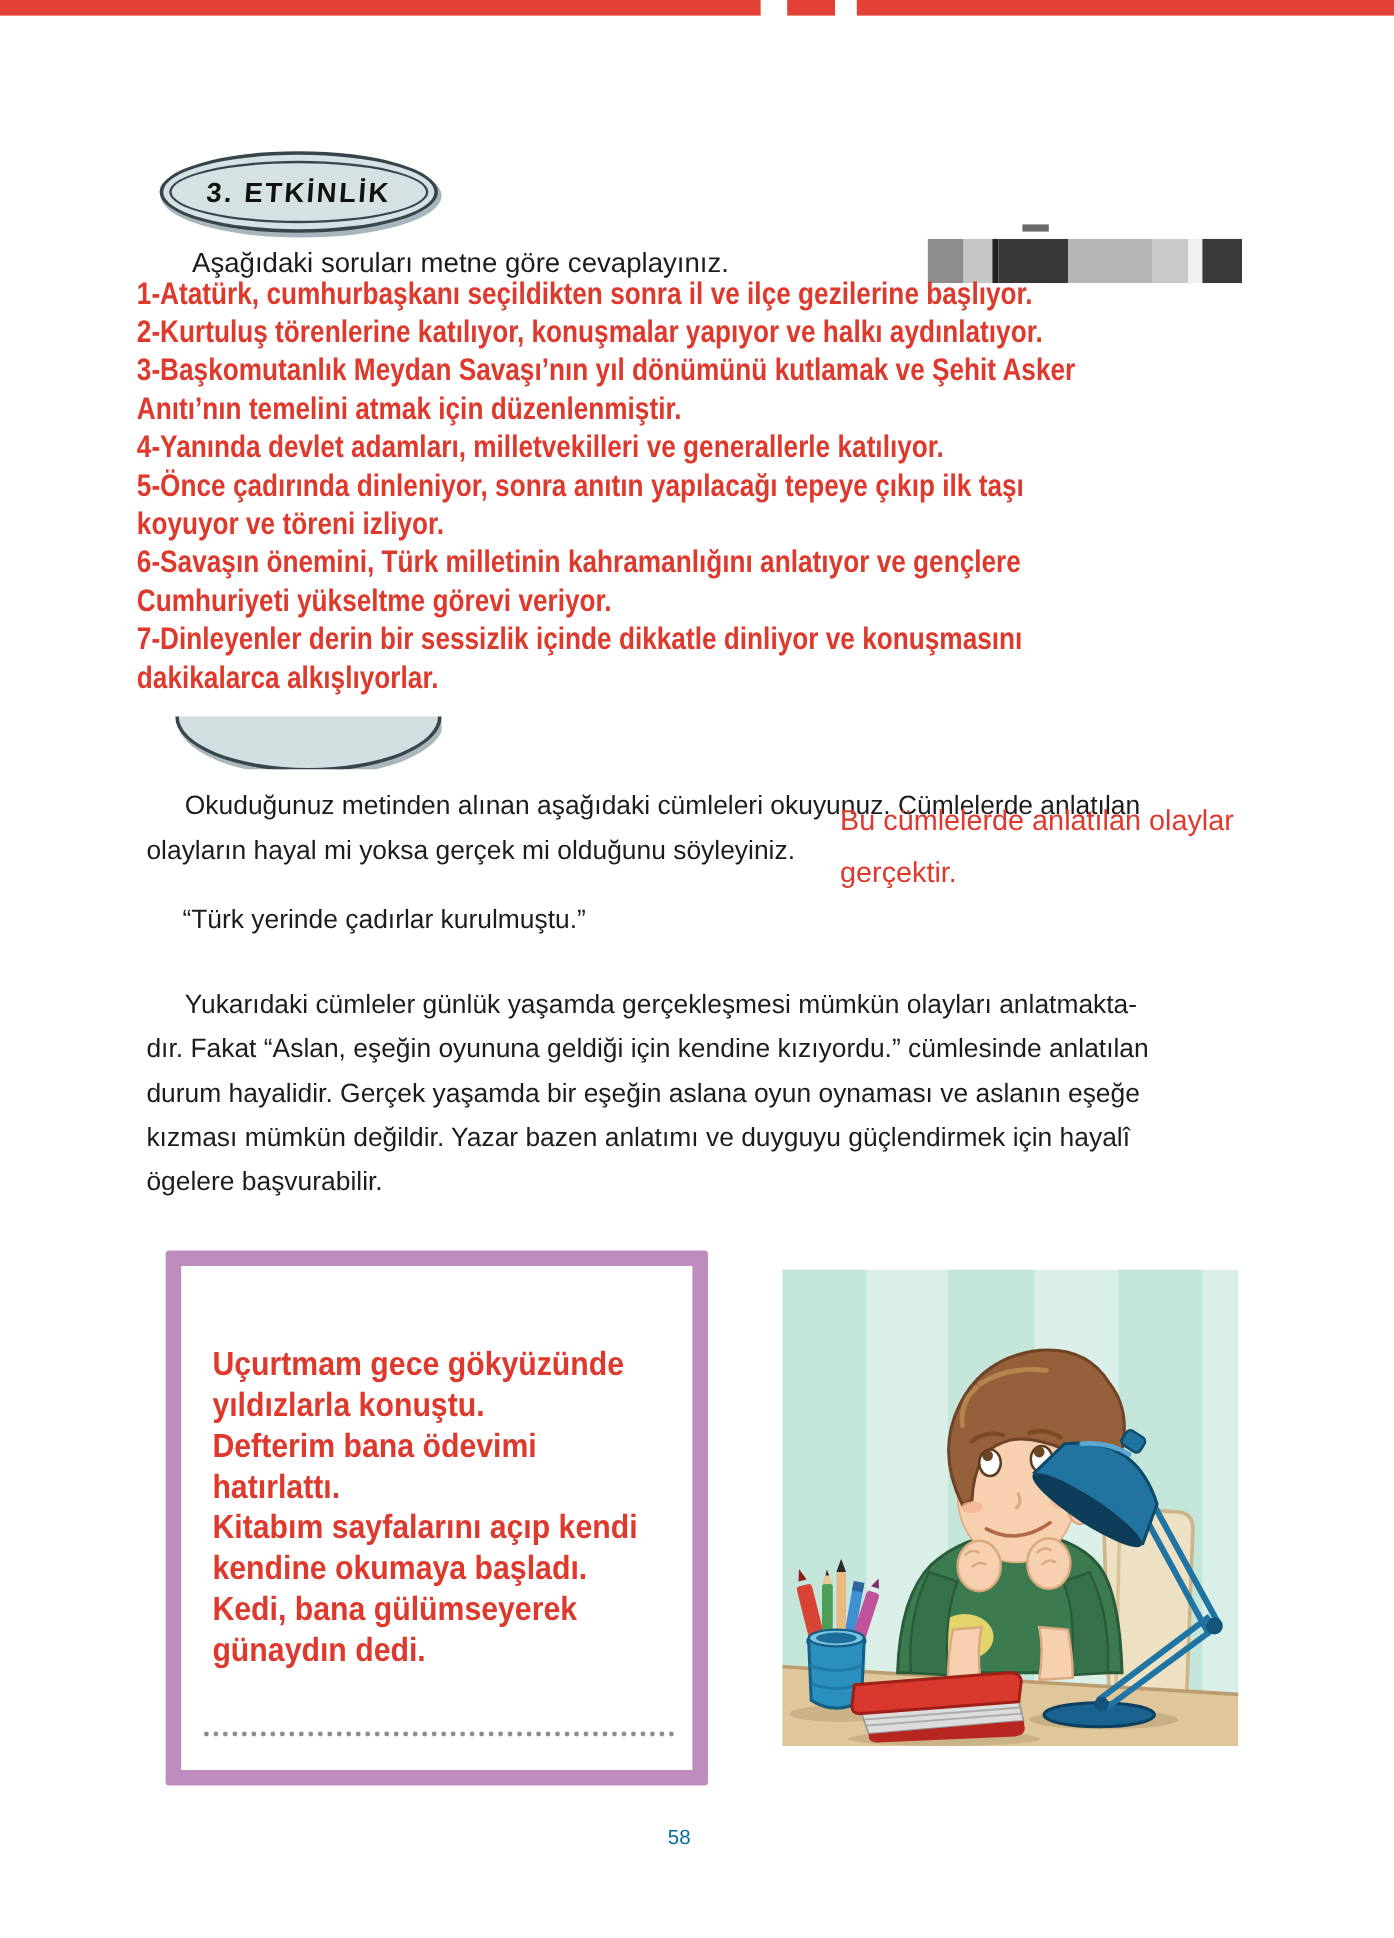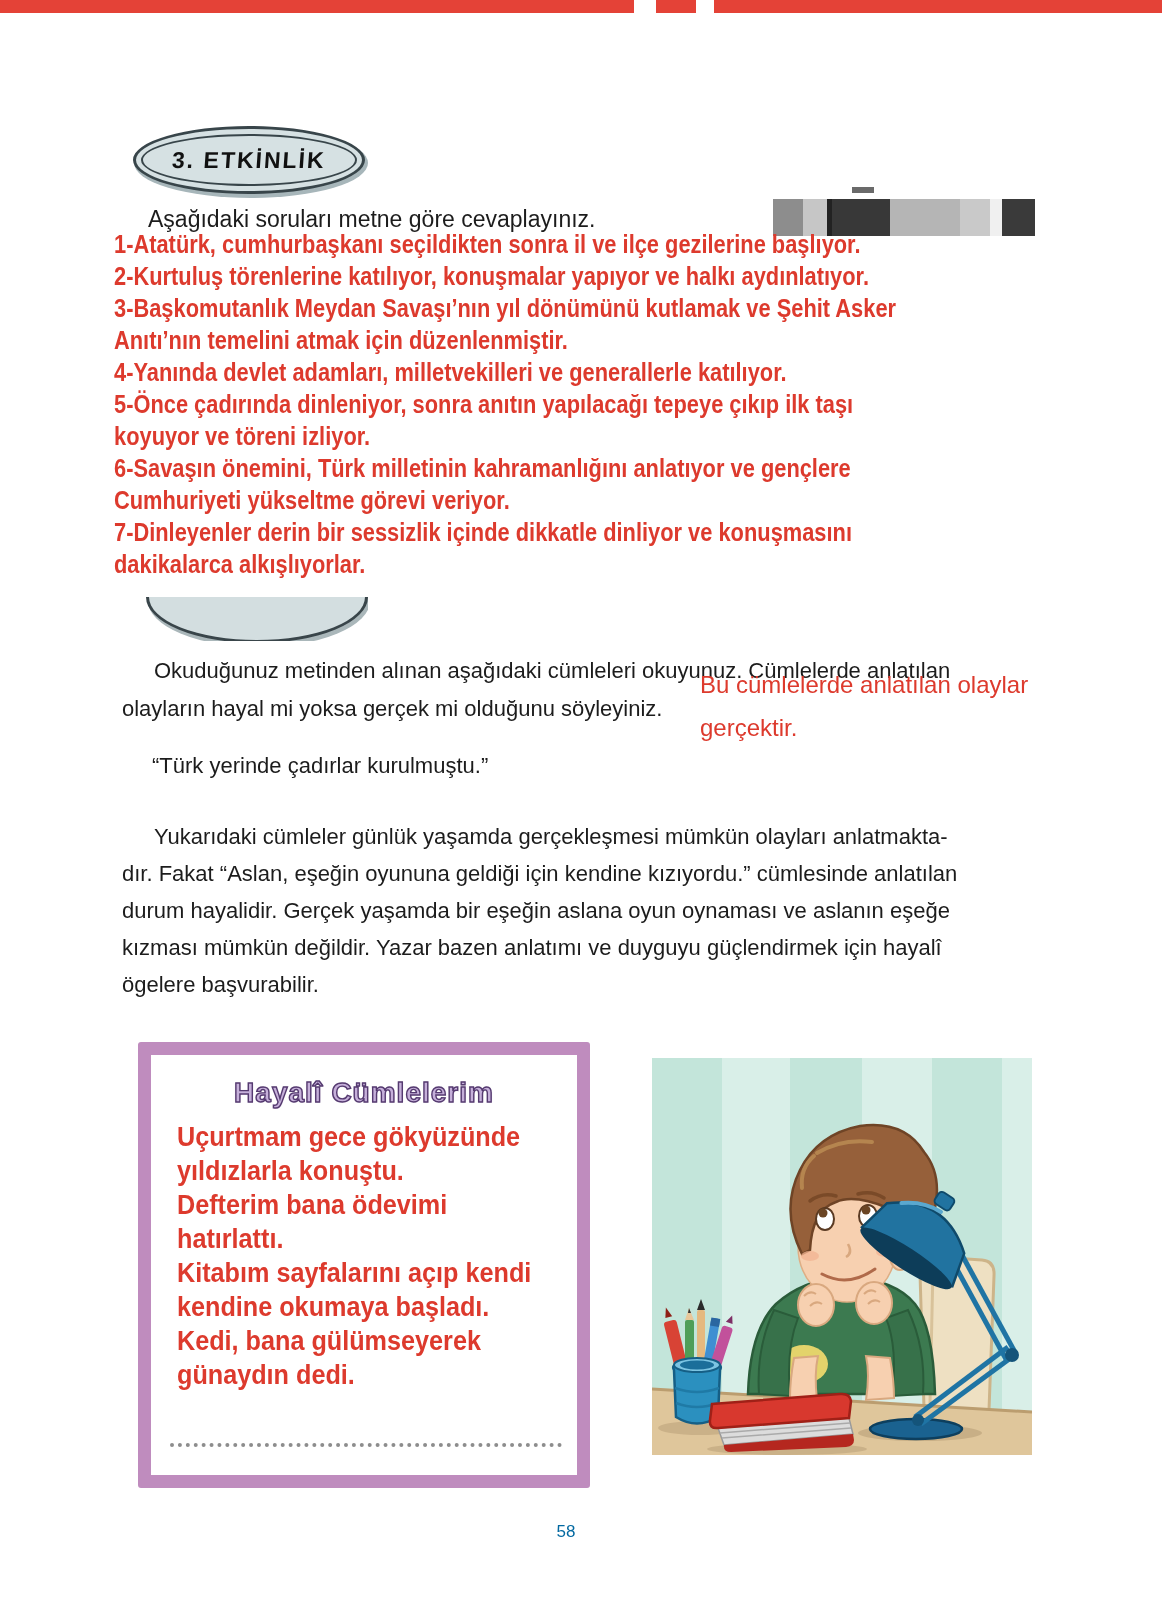--- a/index.html
+++ b/index.html
@@ -11,21 +11,21 @@
   .top-strip .seg{height:13px;background:#e44237;}
   .top-strip .gap{height:13px;background:#ffffff;}
 
   
   .badge{position:absolute;left:133px;top:126px;width:226px;height:62px;
          background:#d6e1e3;border:3px solid #38454a;border-radius:50%;
          box-shadow:2px 3px 0 1px #a7b6ba;display:flex;align-items:center;justify-content:center;}
   .badge::before{content:"";position:absolute;inset:5px;border:2px solid #38454a;border-radius:50%;}
   .badge-label{font-weight:bold;font-size:23px;letter-spacing:2px;color:#111;transform:skewX(-4deg);}
 
-  .instruction{position:absolute;left:148px;top:206px;font-size:23px;color:#1c1c1c;}
+  .instruction{position:absolute;left:160px;top:206px;font-size:23px;color:#1c1c1c;}
 
   
   .photo-strip{position:absolute;left:773px;top:199px;width:262px;height:37px;display:flex;overflow:hidden;}
   .photo-strip .p{height:100%;}
   .photo-tick{position:absolute;left:852px;top:187px;width:22px;height:6px;background:#6a6a6a;}
 
   
   .answers-block{position:absolute;left:114px;top:228px;transform:scaleX(0.84);transform-origin:left top;}
   .answer-line{font-size:26px;font-weight:bold;line-height:32px;color:#dd3a2d;white-space:pre-line;}
 
@@ -111,21 +111,20 @@
   <div class="red-note">Bu cümlelerde anlatılan olaylar
 gerçektir.</div>
   <div class="quote1">“Türk yerinde çadırlar kurulmuştu.”</div>
   <div class="para explanation">Yukarıdaki cümleler günlük yaşamda gerçekleşmesi mümkün olayları anlatmakta-
 dır. Fakat “Aslan, eşeğin oyununa geldiği için kendine kızıyordu.” cümlesinde anlatılan
 durum hayalidir. Gerçek yaşamda bir eşeğin aslana oyun oynaması ve aslanın eşeğe
 kızması mümkün değildir. Yazar bazen anlatımı ve duyguyu güçlendirmek için hayalî
 ögelere başvurabilir.</div>
 
   <div class="writing-box">
-    <div class="box-title">Hayalî Cümlelerim</div>
     <div class="box-sentences">
       <div class="box-sentence">Uçurtmam gece gökyüzünde
 yıldızlarla konuştu.</div>
       <div class="box-sentence">Defterim bana ödevimi
 hatırlattı.</div>
       <div class="box-sentence">Kitabım sayfalarını açıp kendi
 kendine okumaya başladı.</div>
       <div class="box-sentence">Kedi, bana gülümseyerek
 günaydın dedi.</div>
     </div>

